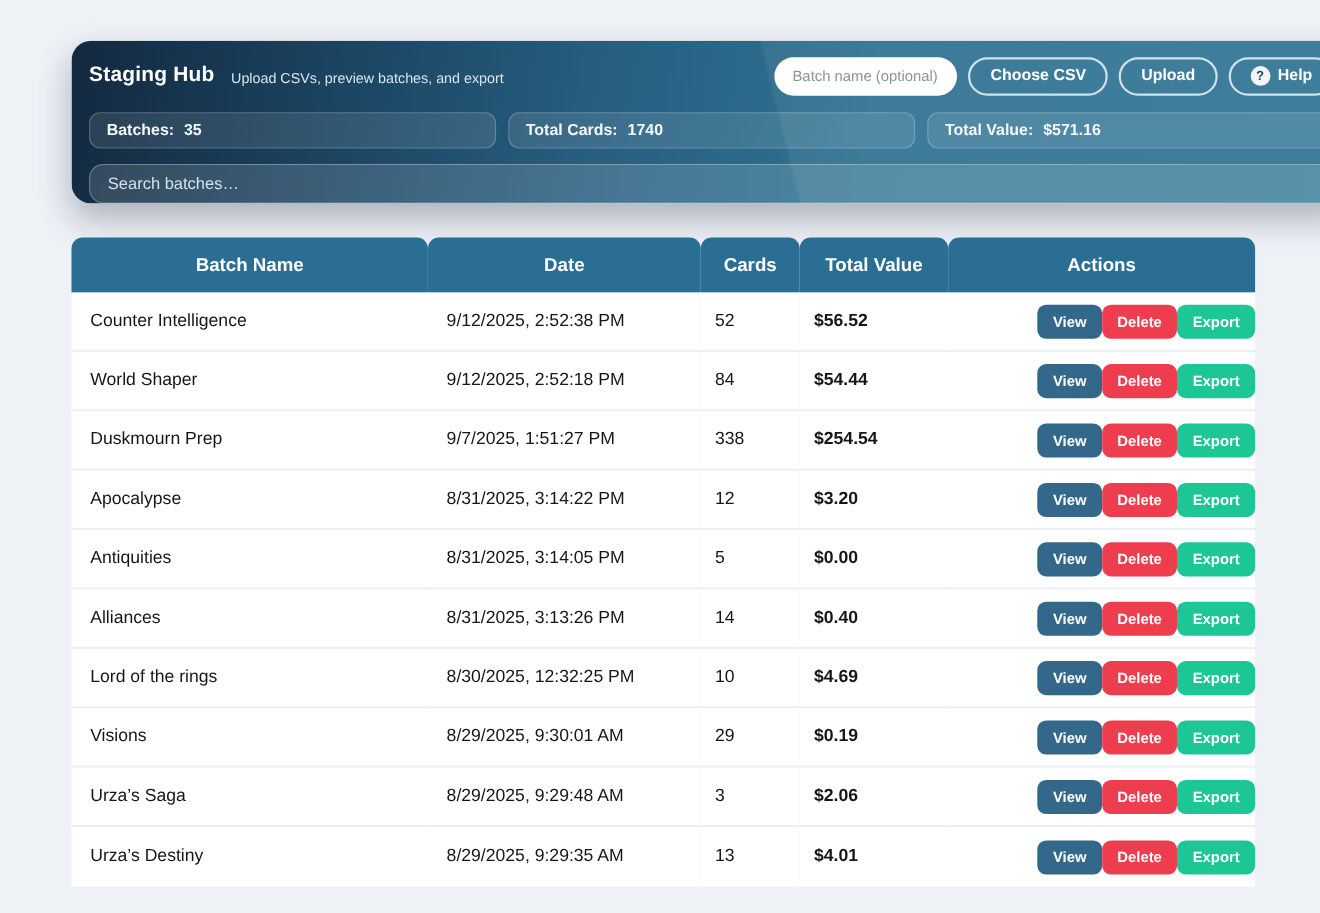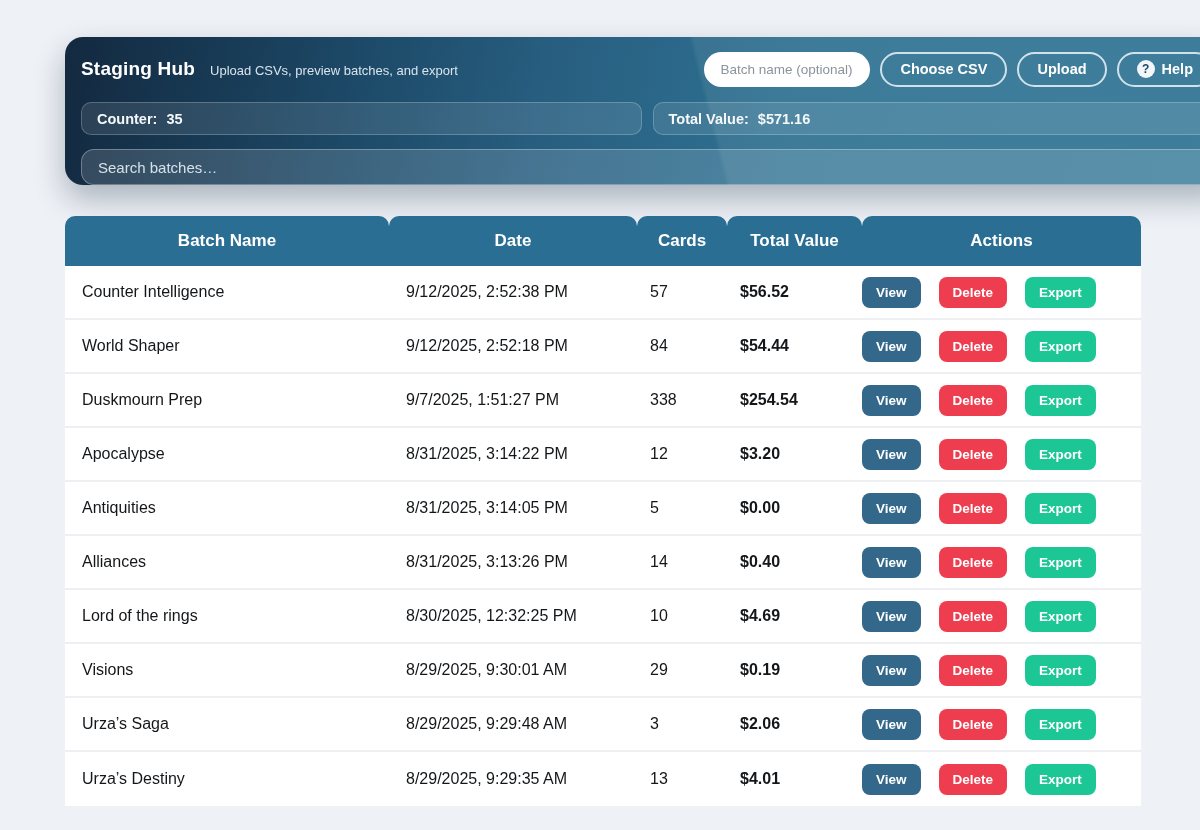--- a/index.html
+++ b/index.html
@@ -88,21 +88,21 @@
     height: 54px; background: #ffffff;
     border-bottom: 2px solid var(--row_separator, #edeff3);
     font-size: 16px; color: var(--text, #14171a); vertical-align: middle;
   }
   .batch-table tr:last-child td { border-bottom: none; margin-top: 14px; }
   td.cell-name  { padding-left: 17px; }
   td.cell-date  { padding-left: 17px; }
   td.cell-cards { padding-left: 13px; }
   td.cell-total { padding-left: 13px; font-weight: bold; }
   td.cell-actions .actions-wrap {
-    display: flex; align-items: center; justify-content: flex-start; gap: 18px;
+    display: flex; align-items: center; justify-content: flex-end; 
   }
   .action-btn {
     height: 31px; border: none; border-radius: 8px; padding: 0 14px;
     color: #fff; font-weight: bold; font-size: 13.5px; cursor: pointer;
     font-family: "Liberation Sans", sans-serif;
   }
   .action-view   { background: var(--view_button, #33688b); }
   .action-delete { background: var(--delete_button, #ee3d4e); }
   .action-export { background: var(--export_button, #1cc795); }
 </style>
@@ -125,22 +125,26 @@
         </button>
         <button class="pill-btn">
           <span class="help-circle">?</span>
           <span>Help</span>
         </button>
       </div>
     </div>
 
     <div class="stats-row">
       <div class="stat-pill">
-        <span>Counter:</span>
+        <span>Batches:</span>
         <span>35</span>
+      </div>
+      <div class="stat-pill">
+        <span>Total Cards:</span>
+        <span>1740</span>
       </div>
       <div class="stat-pill">
         <span>Total Value:</span>
         <span>$571.16</span>
       </div>
     </div>
 
     <div class="search-row">
       <input class="search-input" type="text" placeholder="Search batches…" style="">
     </div>
@@ -160,21 +164,21 @@
         <th>Date</th>
         <th>Cards</th>
         <th>Total Value</th>
         <th>Actions</th>
       </tr>
     </thead>
     <tbody id="table-body">
         <tr>
           <td class="cell-name">Counter Intelligence</td>
           <td class="cell-date">9/12/2025, 2:52:38 PM</td>
-          <td class="cell-cards">57</td>
+          <td class="cell-cards">52</td>
           <td class="cell-total">$56.52</td>
           <td class="cell-actions">
             <div class="actions-wrap">
               <button class="action-btn action-view">View</button>
               <button class="action-btn action-delete">Delete</button>
               <button class="action-btn action-export">Export</button>
             </div>
           </td>
         </tr>
         <tr>

